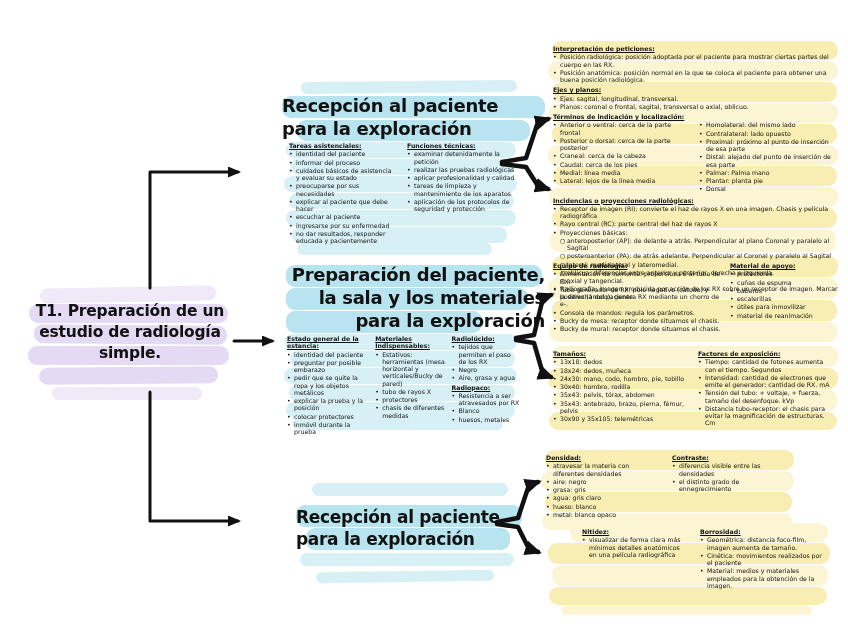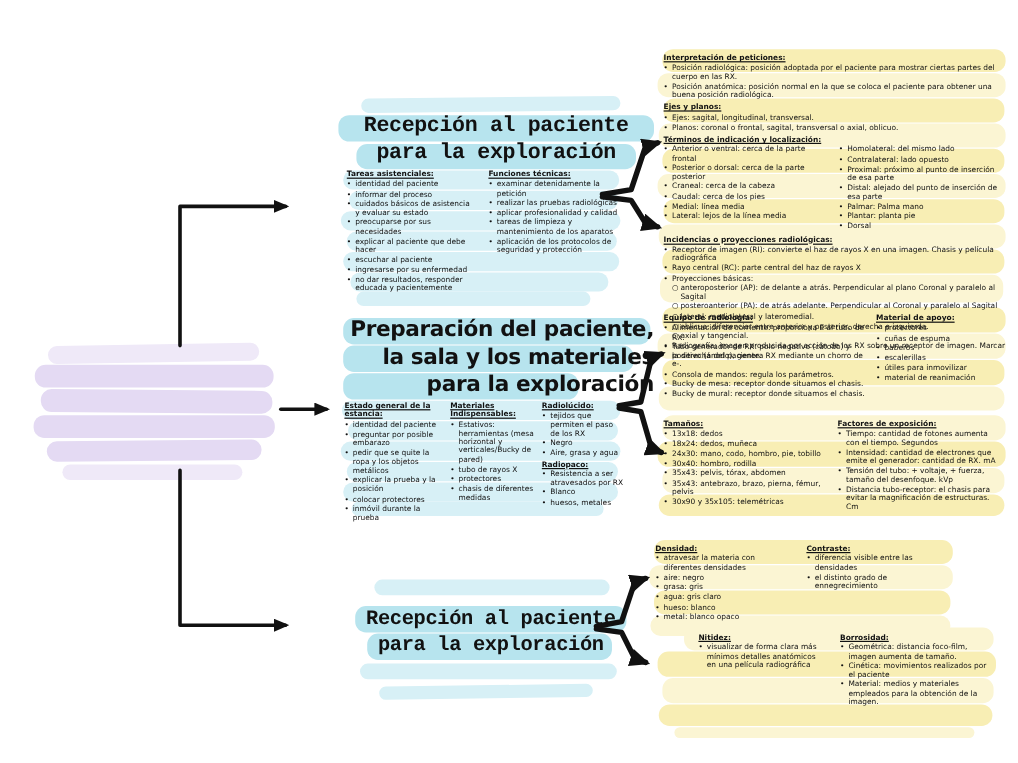--- a/index.html
+++ b/index.html
@@ -3,21 +3,21 @@
 <meta charset="utf-8">
 <style>
   html,body{margin:0;padding:0;background:#fff;}
   #canvas{position:relative;width:848px;height:636px;background:#ffffff;overflow:hidden;
           font-family:"DejaVu Sans","Liberation Sans",sans-serif;color:#111;}
   #strips{position:absolute;inset:0;z-index:0;}
   .hl{position:absolute;border-radius:9px;}
   #arrows{position:absolute;inset:0;z-index:1;pointer-events:none;}
   .abs{position:absolute;z-index:2;}
   .t-big{font-weight:700;font-size:18px;line-height:23px;letter-spacing:-0.3px;}
-  .center{text-align:center;font-family:Liberation Mono, monospace;}
+  .center{}
   .central-title{font-weight:700;font-size:15.5px;line-height:21px;text-align:center;letter-spacing:-0.2px;}
   .t-bot{font-size:17px;line-height:22px;}
   .notes{font-size:6.2px;line-height:1.17;}
   .h{font-weight:700;text-decoration:underline;margin:2px 0 1px;}
   .cols{display:flex;}
   ul{margin:0;padding:0;list-style:none;}
   li{position:relative;padding-left:7px;margin-bottom:1px;}
   li::before{content:"•";position:absolute;left:0;top:0;}
   ul.circ{margin-left:7px;}
   ul.circ li::before{content:"○";}
@@ -103,20 +103,21 @@
       <path d="M150,392 L150,521 L238,521" stroke-width="3" marker-end="url(#ahSmall)"></path>
       <path d="M502,162 L526,158 L538,122 L548,119" stroke-width="4.5" marker-end="url(#ahBig)"></path>
       <path d="M502,164 L526,167 L538,186 L548,189" stroke-width="4.5" marker-end="url(#ahBig)"></path>
       <path d="M516,338 L534,335 L543,298 L551,295" stroke-width="4.5" marker-end="url(#ahBig)"></path>
       <path d="M516,340 L534,343 L543,374 L551,377" stroke-width="4.5" marker-end="url(#ahBig)"></path>
       <path d="M497,522 L518,518 L529,485 L538,482" stroke-width="4.5" marker-end="url(#ahBig)"></path>
       <path d="M497,524 L518,527 L529,549 L538,552" stroke-width="4.5" marker-end="url(#ahBig)"></path>
     </g>
   </svg>
 
+  <div class="abs central-title" style="left:30px;top:301px;width:200px">T1. Preparación de un estudio de radiología simple.</div>
 
   <div class="abs t-big center" style="left:282px;top:94px;width:263px">Recepción al paciente para la exploración</div>
 
   <div class="abs notes cols" style="left:289px;top:140px;width:228px;gap:10px">
     <div style="width:108px">
       <div class="h">Tareas asistenciales:</div>
       <ul>
           <li>identidad del paciente</li>
           <li>informar del proceso</li>
           <li>cuidados básicos de asistencia y evaluar su estado</li>

